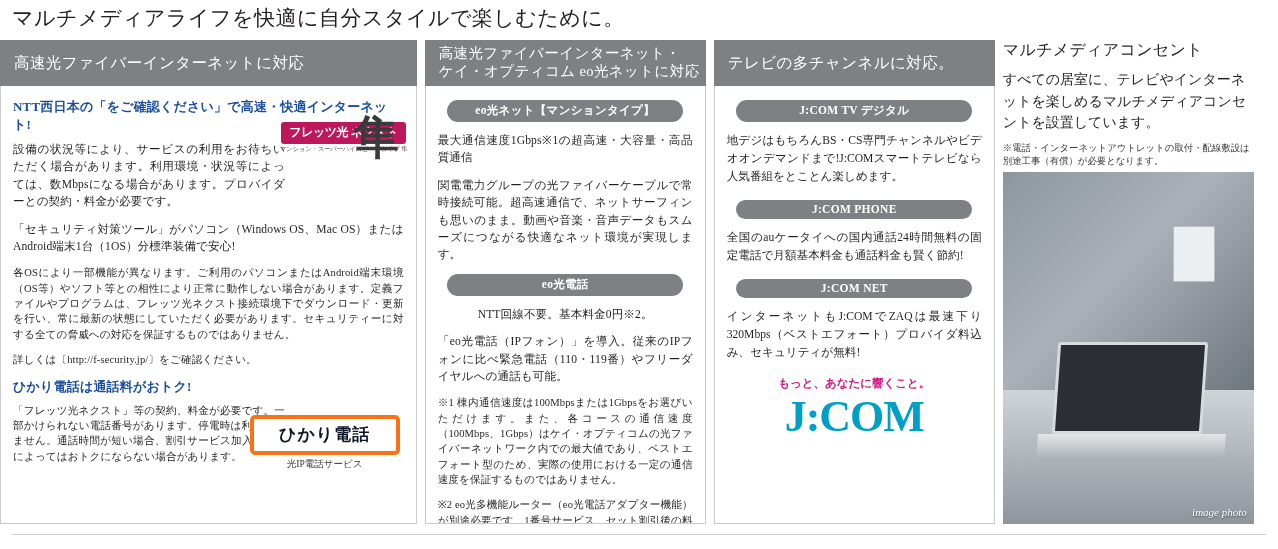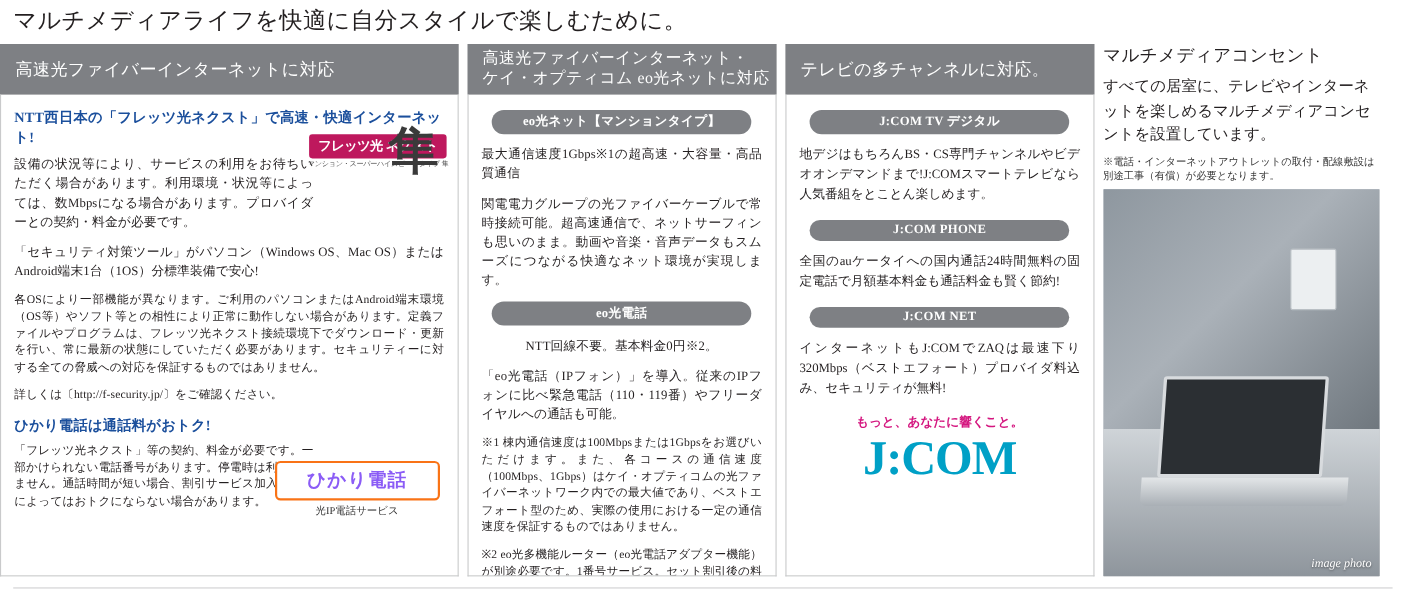--- a/index.html
+++ b/index.html
@@ -142,24 +142,24 @@
 
   
   .hikari-box {
     position: absolute;
     right: 16px;
     bottom: 52px;
     width: 150px;
     text-align: center;
   }
   .hikari-btn {
-    border: 2px solid #f97316;
+    border: 4px solid #f97316;
     border-radius: 5px;
     background: #ffffff;
-    color: #8b5cf6;
+    color: #0f172a;
     font-weight: bold;
     font-size: 17px;
     padding: 4px 0 5px 0;
     letter-spacing: 1px;
   }
   .hikari-cap {
     font-size: 9.5px;
     color: #333;
     margin-top: 3px;
   }
@@ -293,21 +293,21 @@
 
 <div class="page">
 
   <div class="headline">マルチメディアライフを快適に自分スタイルで楽しむために。</div>
 
   <div class="cols">
 
     <div class="col col1">
       <div class="graybar">高速光ファイバーインターネットに対応</div>
       <div class="colbody">
-        <div class="sub-blue">NTT西日本の「フレッツ光ネクスト」で高速・快適インターネット!</div>
+        <div class="sub-blue">NTT西日本の「をご確認ください」で高速・快適インターネット!</div>
         <p class="ptxt narrow">設備の状況等により、サービスの利用をお待ちいただく場合があります。利用環境・状況等によっては、数Mbpsになる場合があります。プロバイダーとの契約・料金が必要です。</p>
 
         <div class="hayabusa">
           <span class="flets-badge">
             <span>フレッツ</span><span class="hikari">光 ネクスト</span>
           </span>
           <div class="flets-sub">マンション・スーパーハイスピードタイプ 隼</div>
           <div class="kanji-hayabusa">隼</div>
         </div>
 

